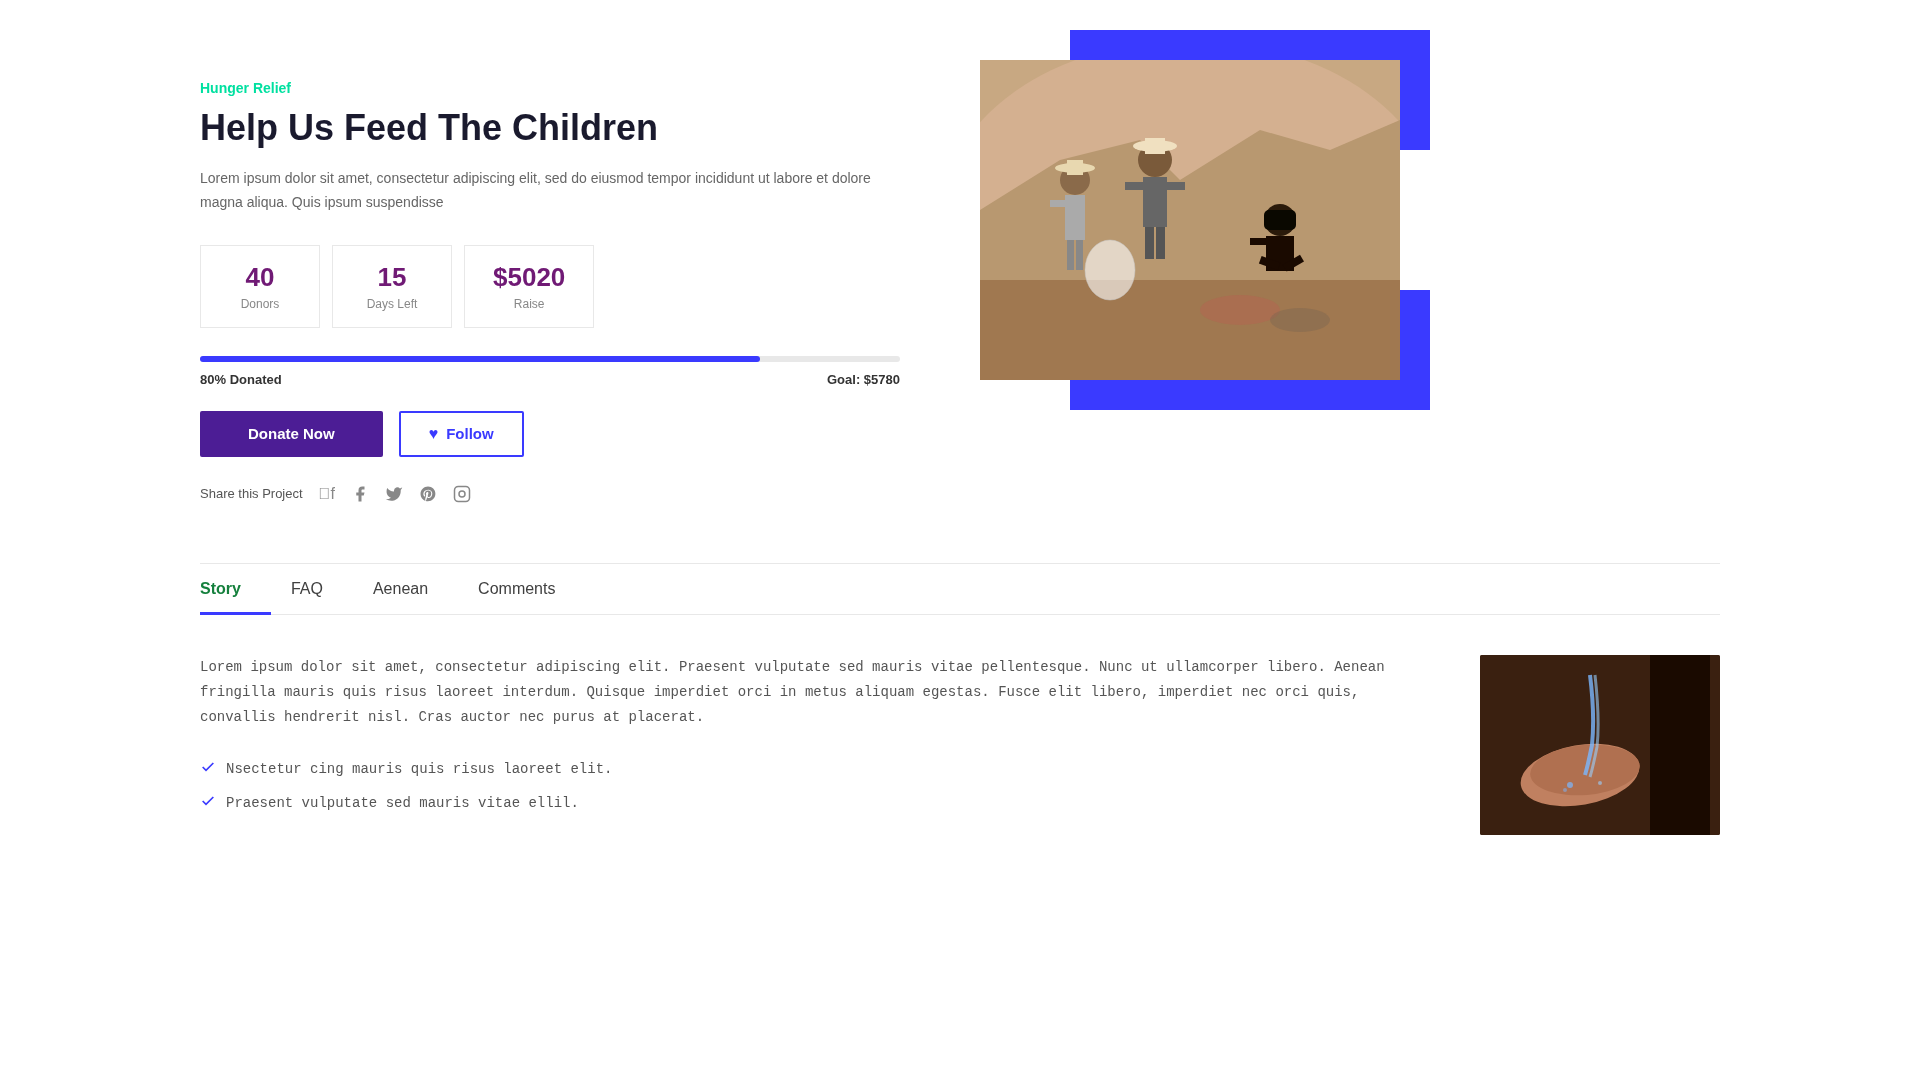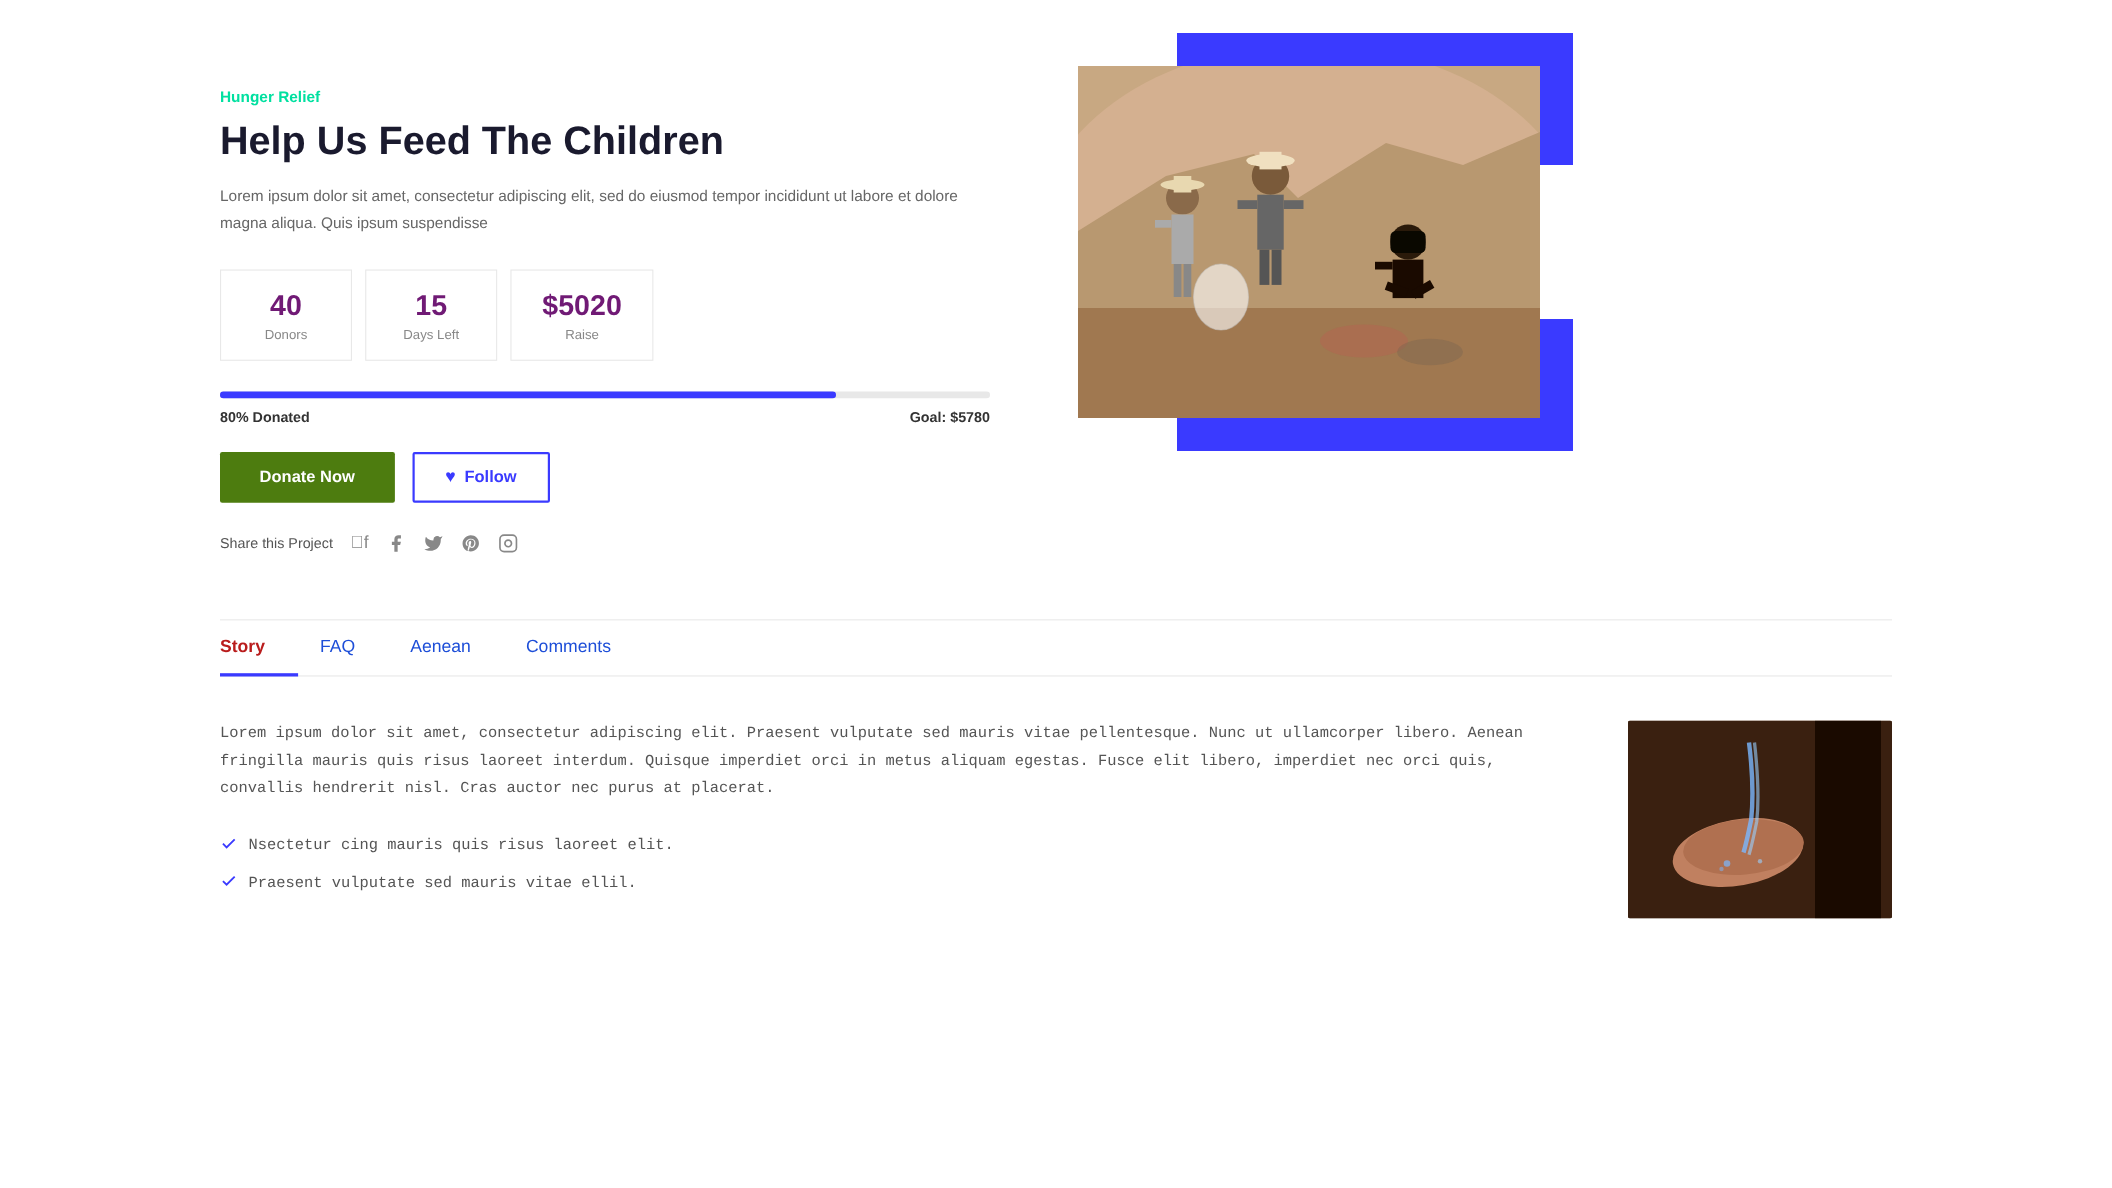--- a/index.html
+++ b/index.html
@@ -113,24 +113,24 @@
     }
 
     
     .buttons-row {
       display: flex;
       gap: 16px;
       margin-bottom: 28px;
     }
 
     .donate-btn {
-      background: #4d7c0f;
+      background: #4c1d95;
       color: #fff;
       border: none;
-      padding: 14px 36px;
+      padding: 14px 48px;
       font-size: 15px;
       font-weight: 600;
       cursor: pointer;
       border-radius: 2px;
     }
 
     .follow-btn {
       background: #fff;
       color: #3a3aff;
       border: 2px solid #3a3aff;
@@ -226,28 +226,28 @@
     .tabs-row {
       display: flex;
       gap: 0;
       border-bottom: 1px solid #e8e8e8;
       margin-bottom: 40px;
     }
 
     .tab-item {
       padding: 16px 30px 16px 0;
       font-size: 16px;
-      color: #1d4ed8;
+      color: #404040;
       cursor: pointer;
       margin-right: 20px;
       position: relative;
     }
 
     .tab-item.active {
-      color: #b91c1c;
+      color: #15803d;
       font-weight: 600;
     }
 
     .tab-item.active::after {
       content: '';
       position: absolute;
       bottom: -1px;
       left: 0;
       width: 100%;
       height: 3px;

